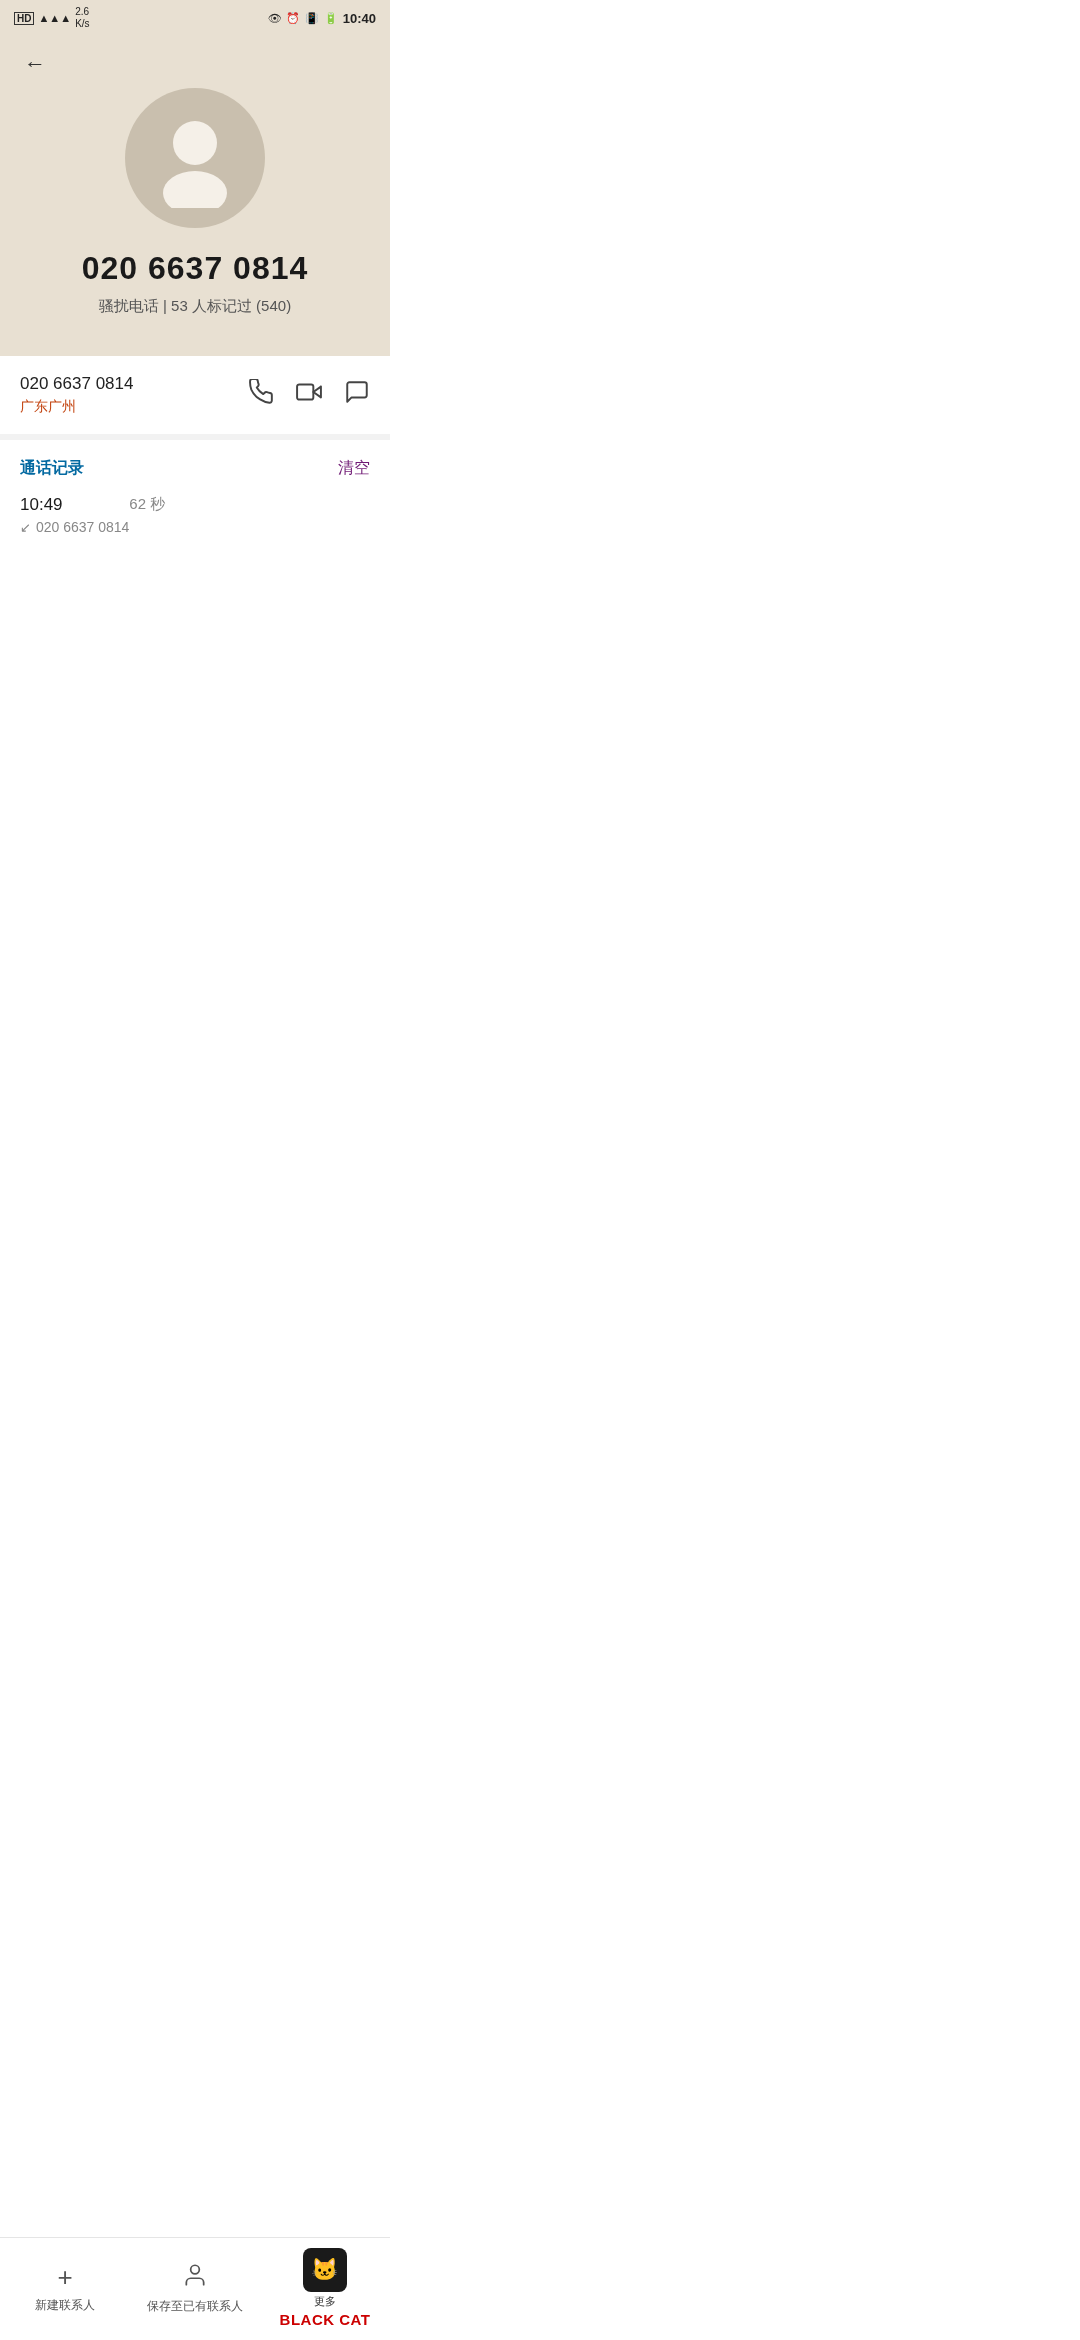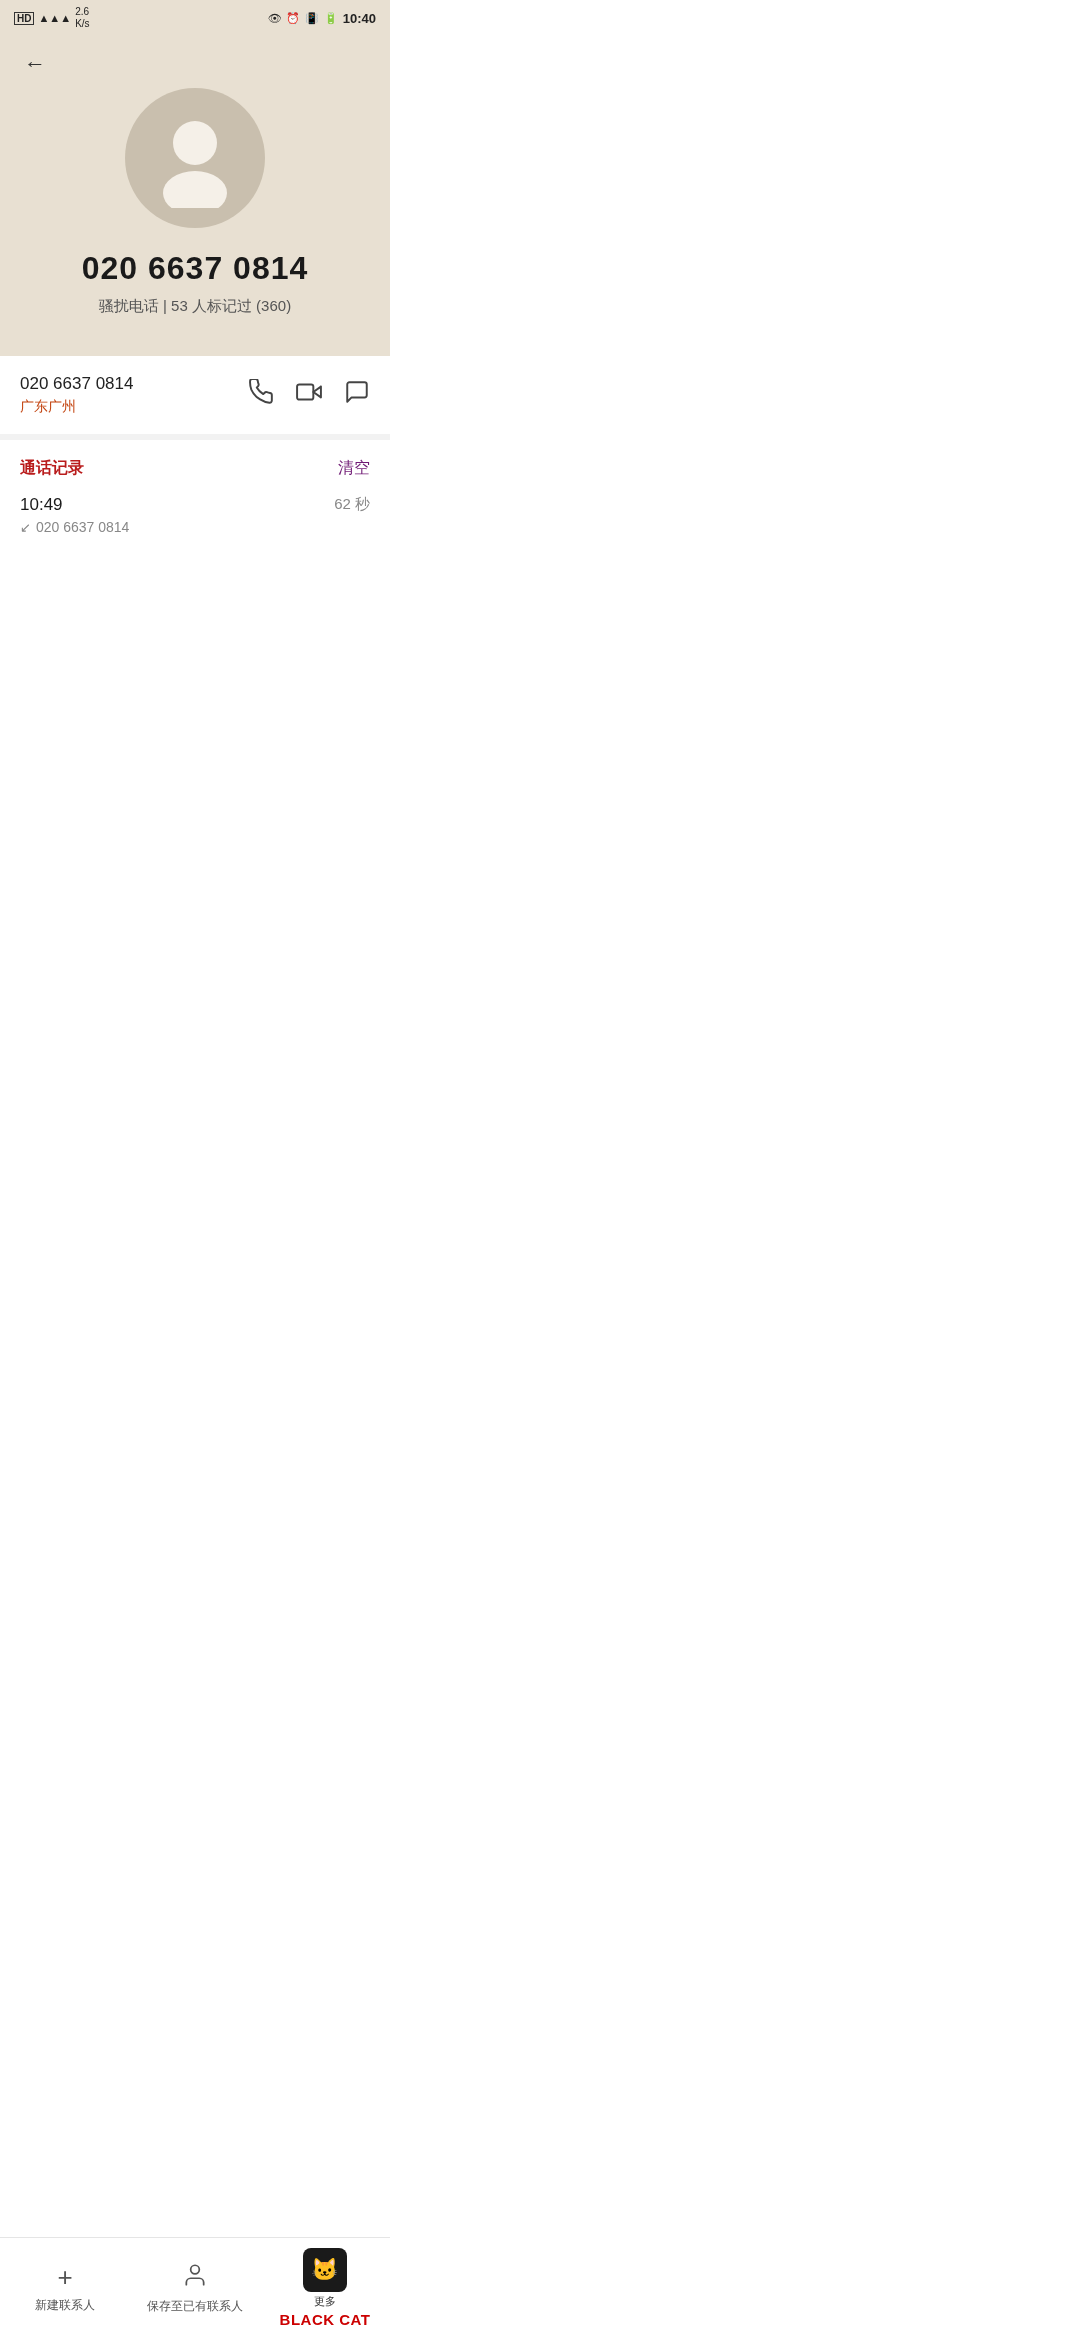--- a/index.html
+++ b/index.html
@@ -113,32 +113,31 @@
     .calllog-header {
       display: flex;
       justify-content: space-between;
       align-items: center;
       margin-bottom: 16px;
     }
 
     .calllog-title {
       font-size: 16px;
       font-weight: 600;
-      color: #b91c1c;
+      color: #0369a1;
     }
 
     .calllog-clear {
       font-size: 16px;
       color: #701a75;
       cursor: pointer;
     }
 
     .calllog-item {
       display: flex;
-      justify-content: space-between;
       align-items: flex-start;
       padding-bottom: 14px;
     }
 
     .calllog-left { }
     .calllog-time { font-size: 17px; color: #1a1a1a; margin-bottom: 4px; font-weight: 500; }
     .calllog-num { font-size: 14px; color: #888; display: flex; align-items: center; gap: 5px; }
     .calllog-duration { font-size: 15px; color: #888; }
 
     
@@ -217,21 +216,21 @@
   <div class="back-btn">←</div>
 
   <div class="avatar-wrap">
     <svg class="avatar-svg" viewBox="0 0 100 100" xmlns="http://www.w3.org/2000/svg">
       <circle cx="50" cy="35" r="22" fill="#f5f0e8"></circle>
       <ellipse cx="50" cy="85" rx="32" ry="22" fill="#f5f0e8"></ellipse>
     </svg>
   </div>
 
   <div class="phone-number-display">020 6637 0814</div>
-  <div class="phone-tag">骚扰电话 | 53 人标记过 (360)</div>
+  <div class="phone-tag">骚扰电话 | 53 人标记过 (540)</div>
 </div>
 
 <div class="info-section">
   <div class="info-row">
     <div class="info-text">
       <div class="info-phone">020 6637 0814</div>
       <div class="info-location">广东广州</div>
     </div>
     <div class="info-actions">
       <span class="action-icon">

